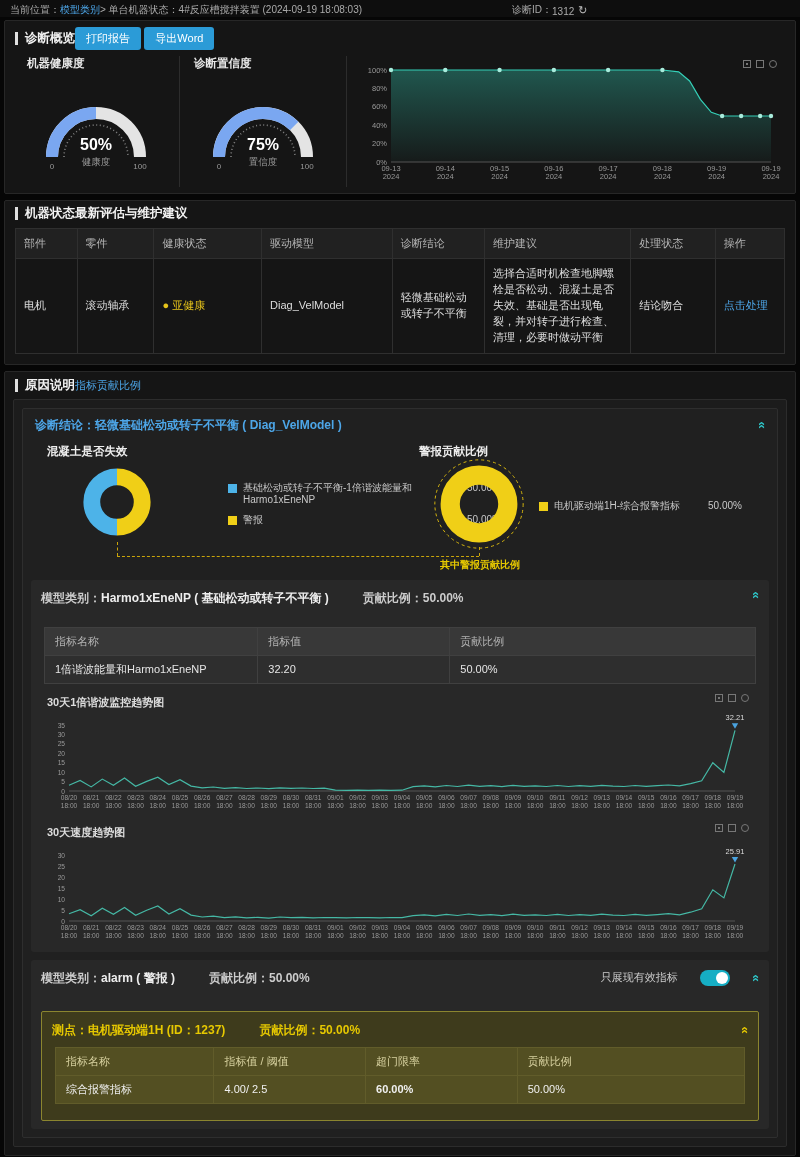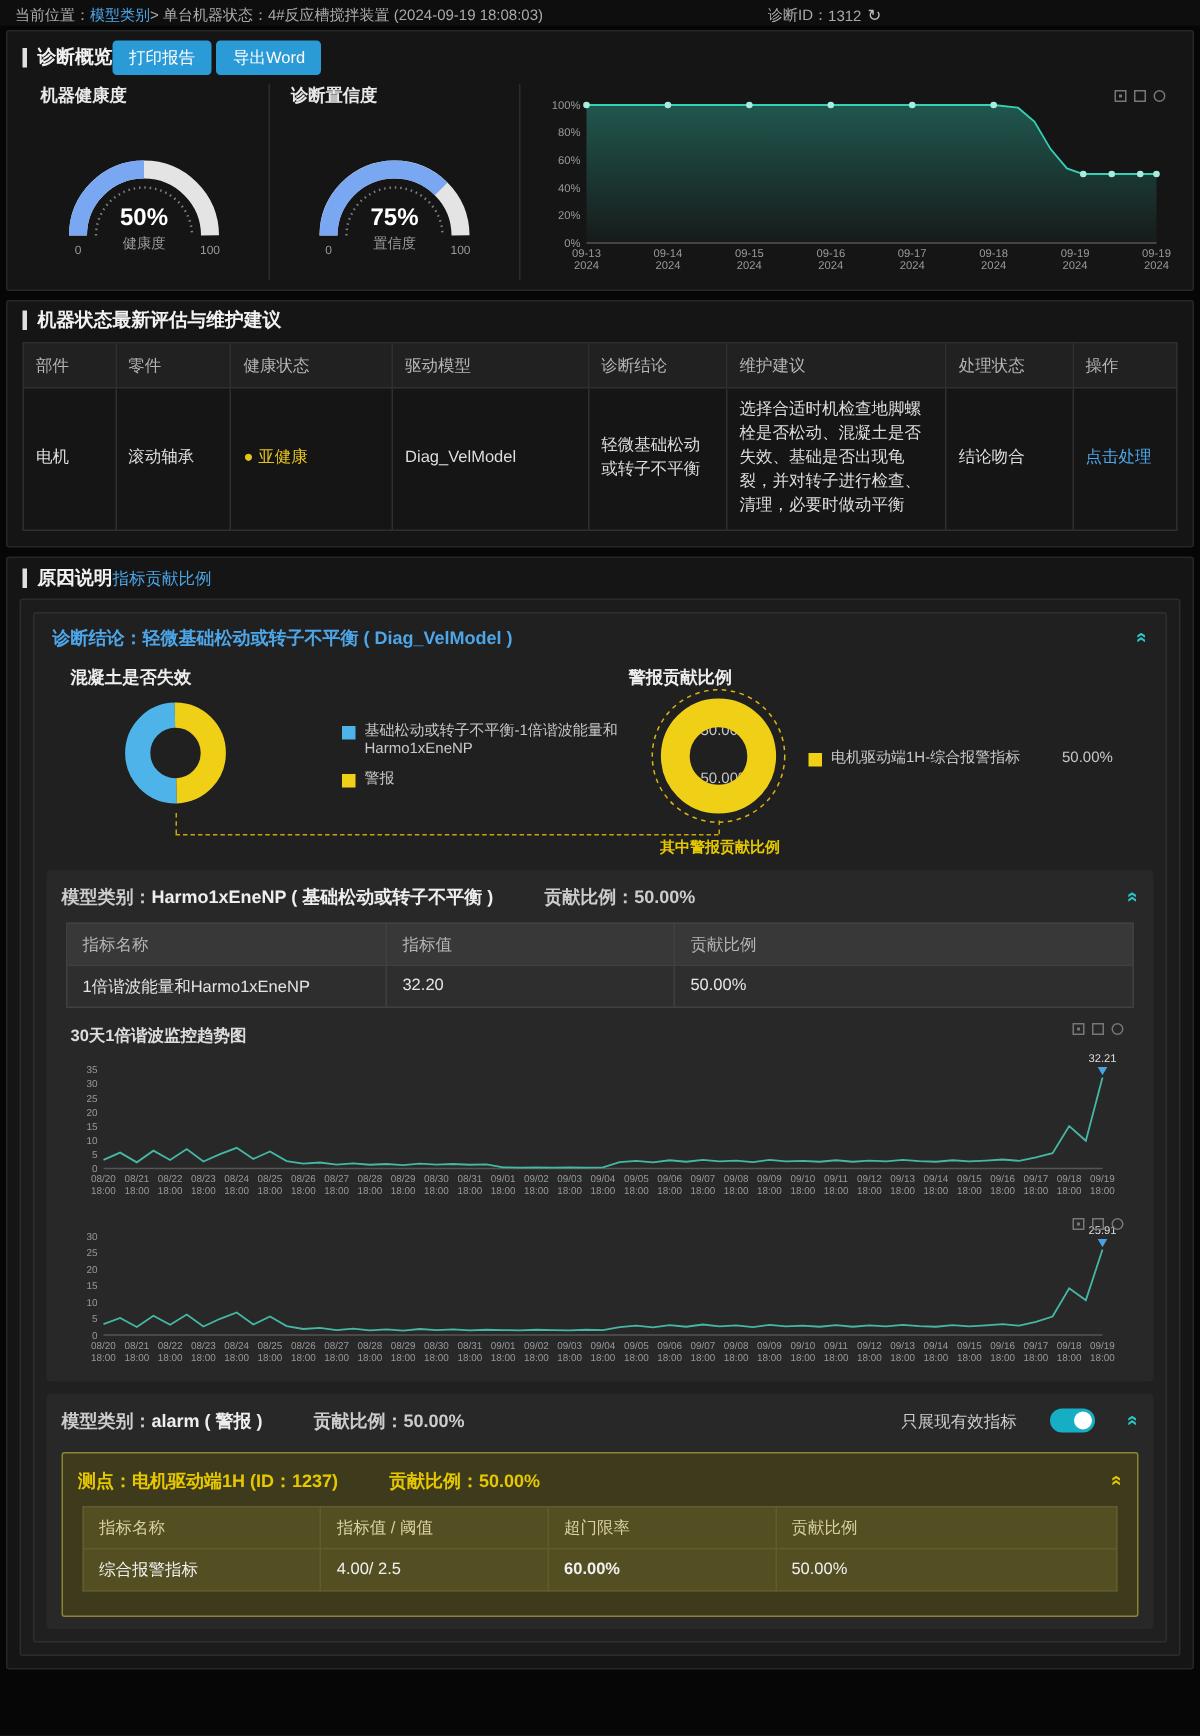--- a/index.html
+++ b/index.html
@@ -36,21 +36,21 @@
 .sq{width:9px;height:9px;margin:2px 6px 0 0;flex:none}
 .sq.blue{background:#4db3e8}
 .sq.yellow{background:#f0cf17}
 .lg-label{width:218px;line-height:1.25}
 .lg-label.w135{width:148px}
 .lg-val{color:#c8c8c8;margin-left:6px}
 .dash-v{position:absolute;border-left:1px dashed #caa50a;width:0}
 .dash-h{position:absolute;border-top:1px dashed #caa50a;height:0}
 .conn-label{position:absolute;color:#e6c800;font-size:10px;font-weight:bold;text-align:center}
 .model-panel{background:#282828;margin:8px;padding:8px 10px;border-radius:3px}
-.mp-hd{display:flex;align-items:center;padding:2px 0 8px;font-size:12px}
+.mp-hd{display:flex;align-items:flex-start;padding:2px 0 20px;font-size:12px}
 .mp-label{color:#ccc;font-weight:bold}
 .mp-name{color:#eee;font-weight:bold}
 .mp-contrib{margin-left:34px;color:#ccc;font-weight:bold}
 .mp-right{margin-left:auto;display:flex;align-items:center;gap:22px;font-size:11px;color:#ccc}
 .switch{width:30px;height:16px;border-radius:8px;background:#16aec4;position:relative;cursor:pointer}
 .switch::after{content:"";position:absolute;right:2px;top:2px;width:12px;height:12px;border-radius:50%;background:#fff}
 table.ind{width:calc(100% - 6px);margin:0 3px;border-collapse:collapse;font-size:11px;background:#2e2e2e;table-layout:fixed}
 .ind th{background:#383838;color:#b5b5b5;text-align:left;font-weight:normal;padding:6px 10px;border:1px solid #404040}
 .ind td{padding:6px 10px;color:#e5e5e5;border:1px solid #404040}
 .chart-block{position:relative;margin-top:6px;padding:2px 2px 0}
@@ -370,20 +370,21 @@
                 <path d="M688.8 12.261142857142858L695.2 12.261142857142858L692 17.761142857142858Z" fill="#4aa3e0"></path>
                 <text x="692" y="9.261142857142858" text-anchor="middle" font-size="7.5" fill="#ddd">32.21</text>
               </svg>
           </div>
           <div class="chart-block">
             <div class="toolbox">
               <span class="tb dot"></span>
               <span class="tb"></span>
               <span class="tb circle"></span>
             </div>
+            <div class="cb-title">30天速度趋势图</div>
             <svg width="712" height="100">
                 <line x1="26" y1="80" x2="692" y2="80" stroke="#555" stroke-width="1"></line>
                 <text x="22" y="82.5" text-anchor="end" font-size="6.6" fill="#9a9a9a">0</text>
                 <text x="22" y="71.5" text-anchor="end" font-size="6.6" fill="#9a9a9a">5</text>
                 <text x="22" y="60.5" text-anchor="end" font-size="6.6" fill="#9a9a9a">10</text>
                 <text x="22" y="49.5" text-anchor="end" font-size="6.6" fill="#9a9a9a">15</text>
                 <text x="22" y="38.5" text-anchor="end" font-size="6.6" fill="#9a9a9a">20</text>
                 <text x="22" y="27.5" text-anchor="end" font-size="6.6" fill="#9a9a9a">25</text>
                 <text x="22" y="16.5" text-anchor="end" font-size="6.6" fill="#9a9a9a">30</text>
                 <text x="26" y="89" text-anchor="middle" font-size="6.6" fill="#999">08/20</text>

